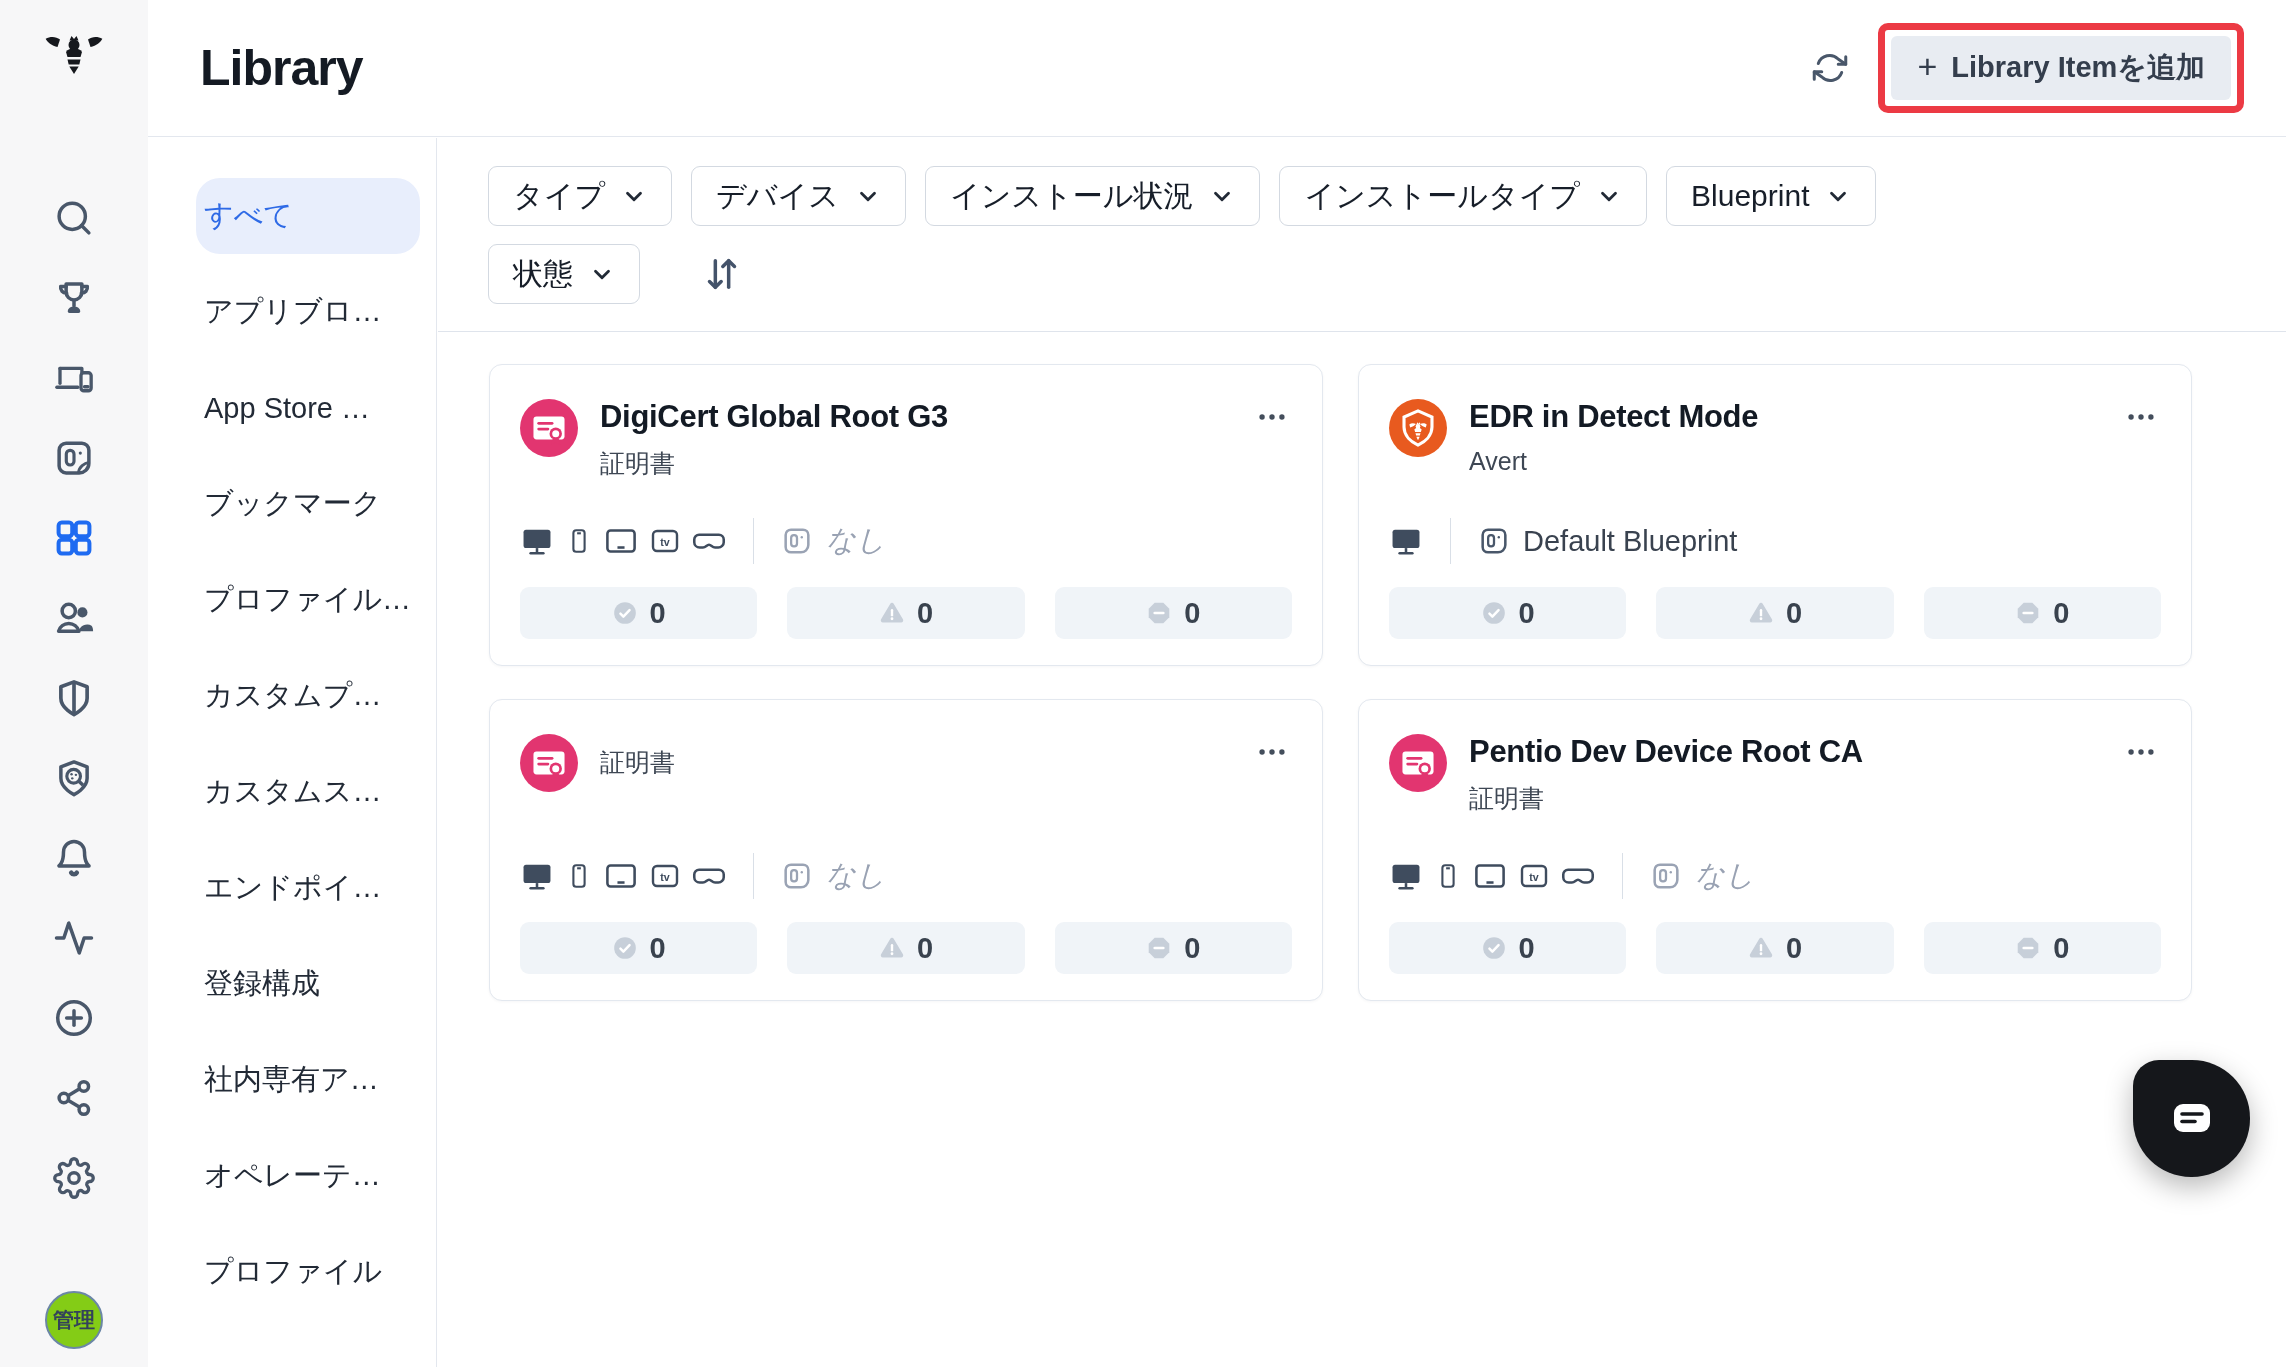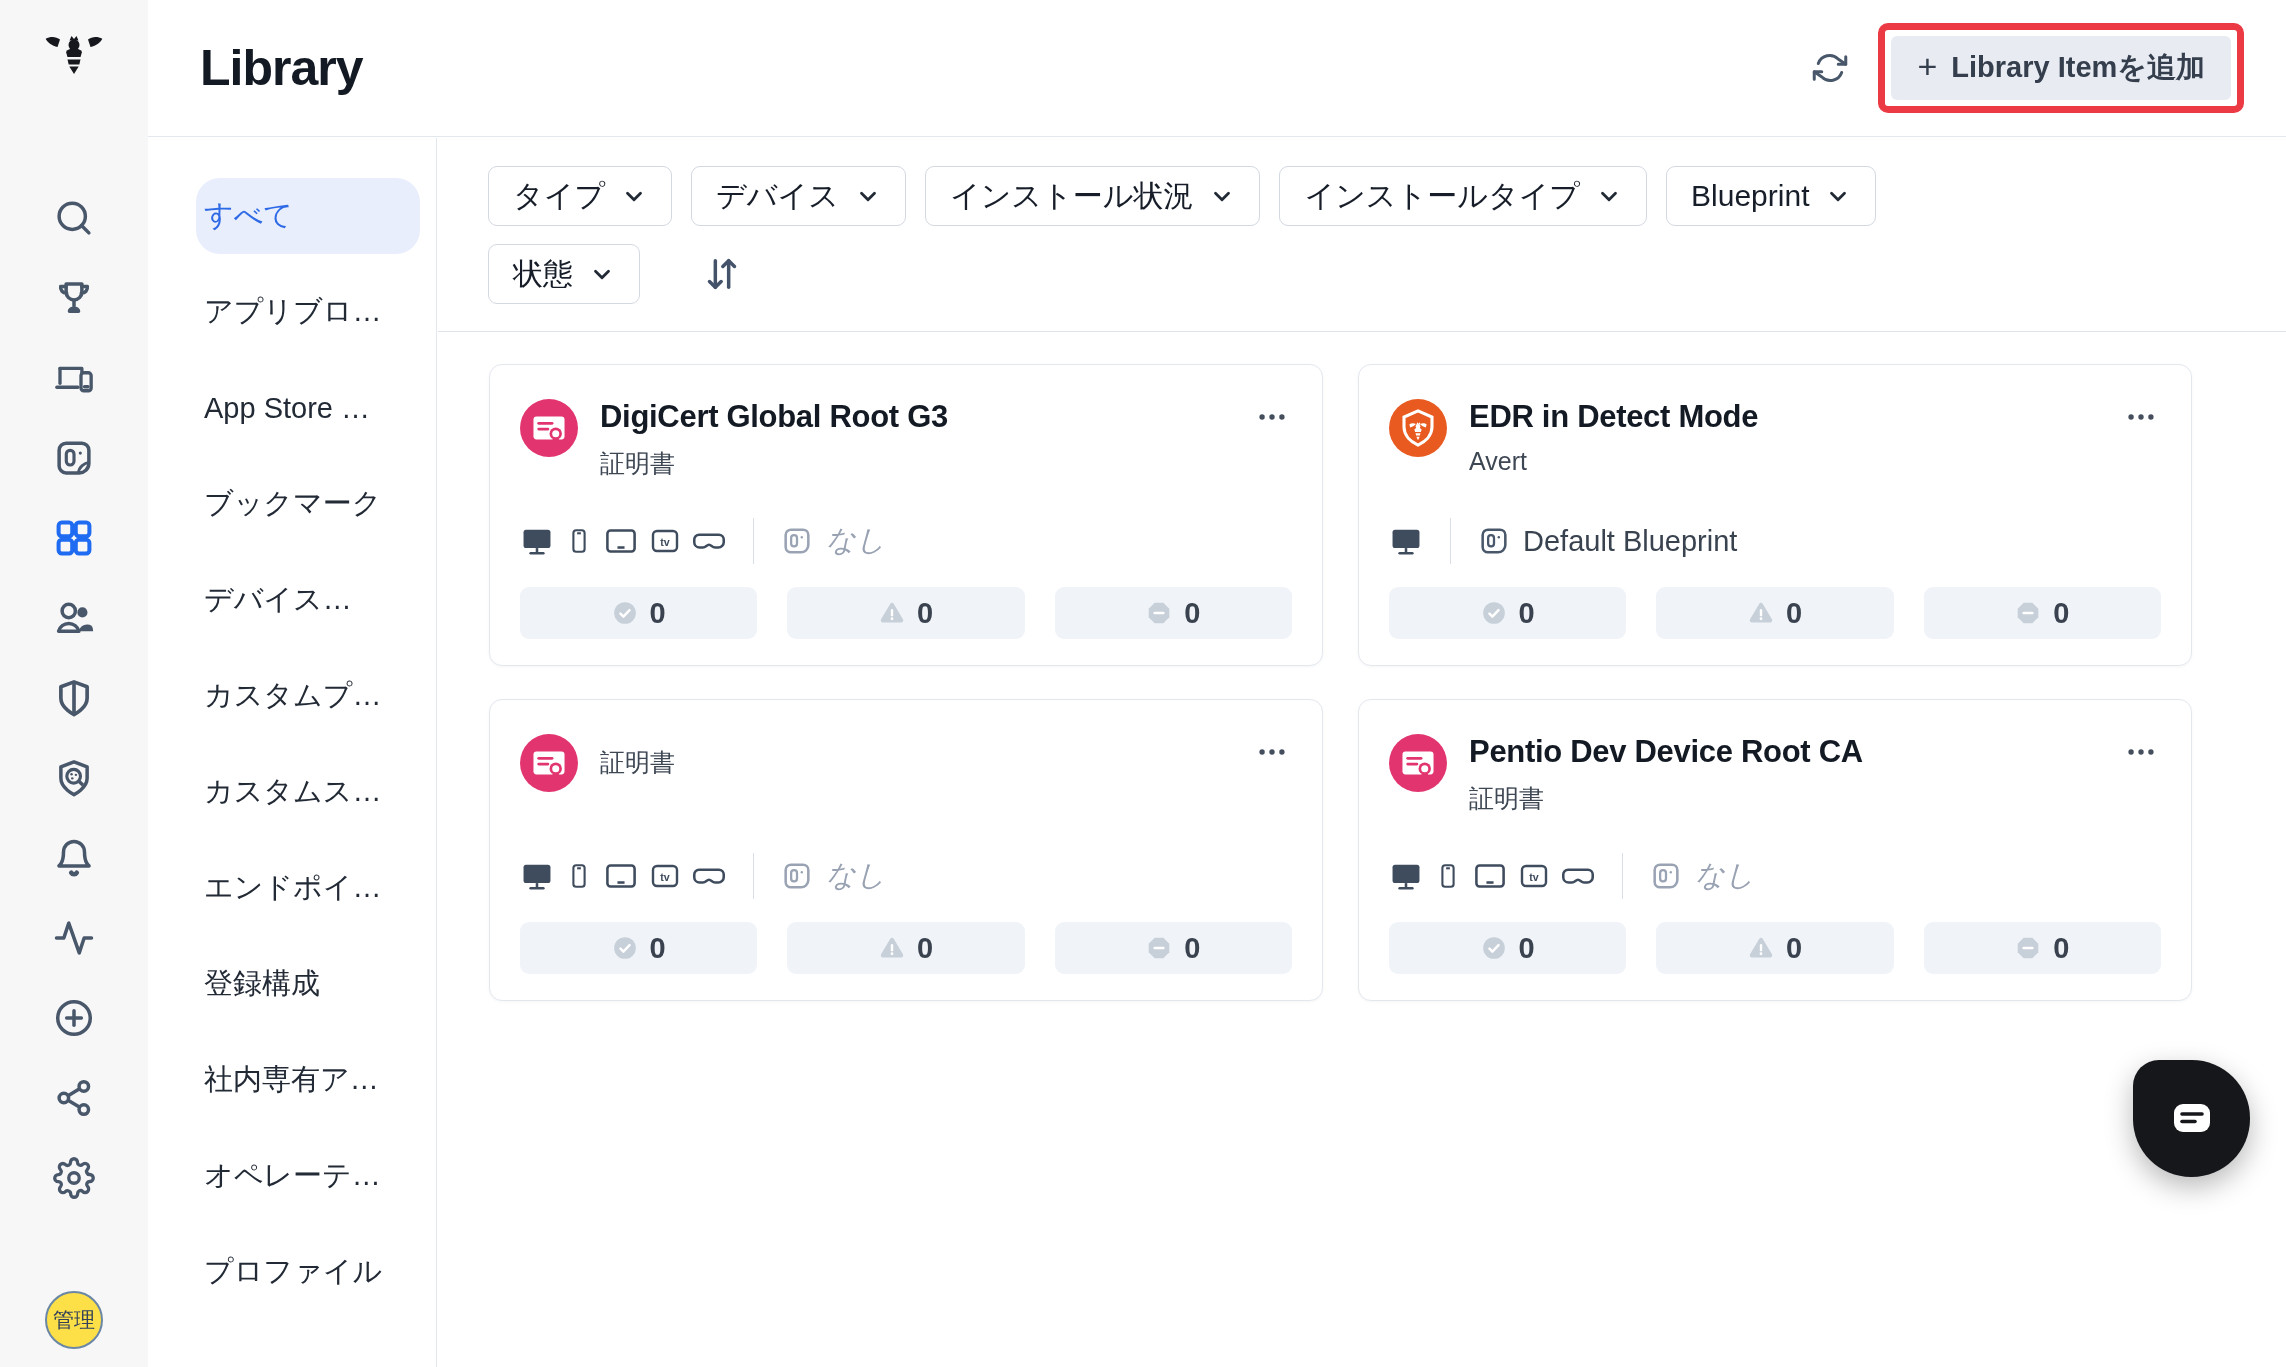--- a/index.html
+++ b/index.html
@@ -7,21 +7,21 @@
               font-family:"Liberation Sans","DejaVu Sans",sans-serif; color:#1b222c; }
 
   
   .rail { position:absolute; left:0; top:0; width:148px; height:1367px; background:#f7f7f8; }
   .rail-logo { position:absolute; left:0; top:28px; width:148px; display:flex; justify-content:center; }
   .rail-items { position:absolute; left:0; top:178px; width:148px; display:flex; flex-direction:column; align-items:center; }
   .rail-item { width:148px; height:80px; display:flex; align-items:center; justify-content:center; cursor:pointer; }
   .rail-item svg { width:42px; height:42px; }
   .rail-avatar { position:absolute; left:50%; transform:translateX(-50%); bottom:18px; width:58px; height:58px;
                  border-radius:50%; border:2.5px solid #6b87a6; display:flex; align-items:center; justify-content:center;
-                 color:#33415a; font-size:21px; background:#fde047; cursor:pointer; }
+                 color:#33415a; font-size:21px; background:#84cc16; cursor:pointer;font-weight:bold; }
 
   
   .header { position:absolute; left:148px; top:0; right:0; height:137px; background:#ffffff;
             border-bottom:1px solid #e3e7ee; }
   .page-title { position:absolute; left:52px; top:50%; transform:translateY(-50%);
                 font-size:50px; font-weight:bold; letter-spacing:-1px; color:#141a23; }
   .header-actions { position:absolute; right:42px; top:50%; transform:translateY(-50%);
                     display:flex; align-items:center; gap:28px; }
   .refresh-btn { width:40px; height:40px; display:flex; align-items:center; justify-content:center; cursor:pointer; }
   .annotation-box { border:7px solid #ec3a44; border-radius:10px; padding:6px; }
@@ -338,21 +338,21 @@
     </div>
   </div>
 </header>
 
 <aside class="catpanel">
   <div class="cat-list">
     <div class="cat-item selected">すべて</div>
     <div class="cat-item">アプリブロ…</div>
     <div class="cat-item">App Store …</div>
     <div class="cat-item">ブックマーク</div>
-    <div class="cat-item">デバイス…</div>
+    <div class="cat-item">プロファイル…</div>
     <div class="cat-item">カスタムプ…</div>
     <div class="cat-item">カスタムス…</div>
     <div class="cat-item">エンドポイ…</div>
     <div class="cat-item">登録構成</div>
     <div class="cat-item">社内専有ア…</div>
     <div class="cat-item">オペレーテ…</div>
     <div class="cat-item">プロファイル</div>
   </div>
 </aside>
 

